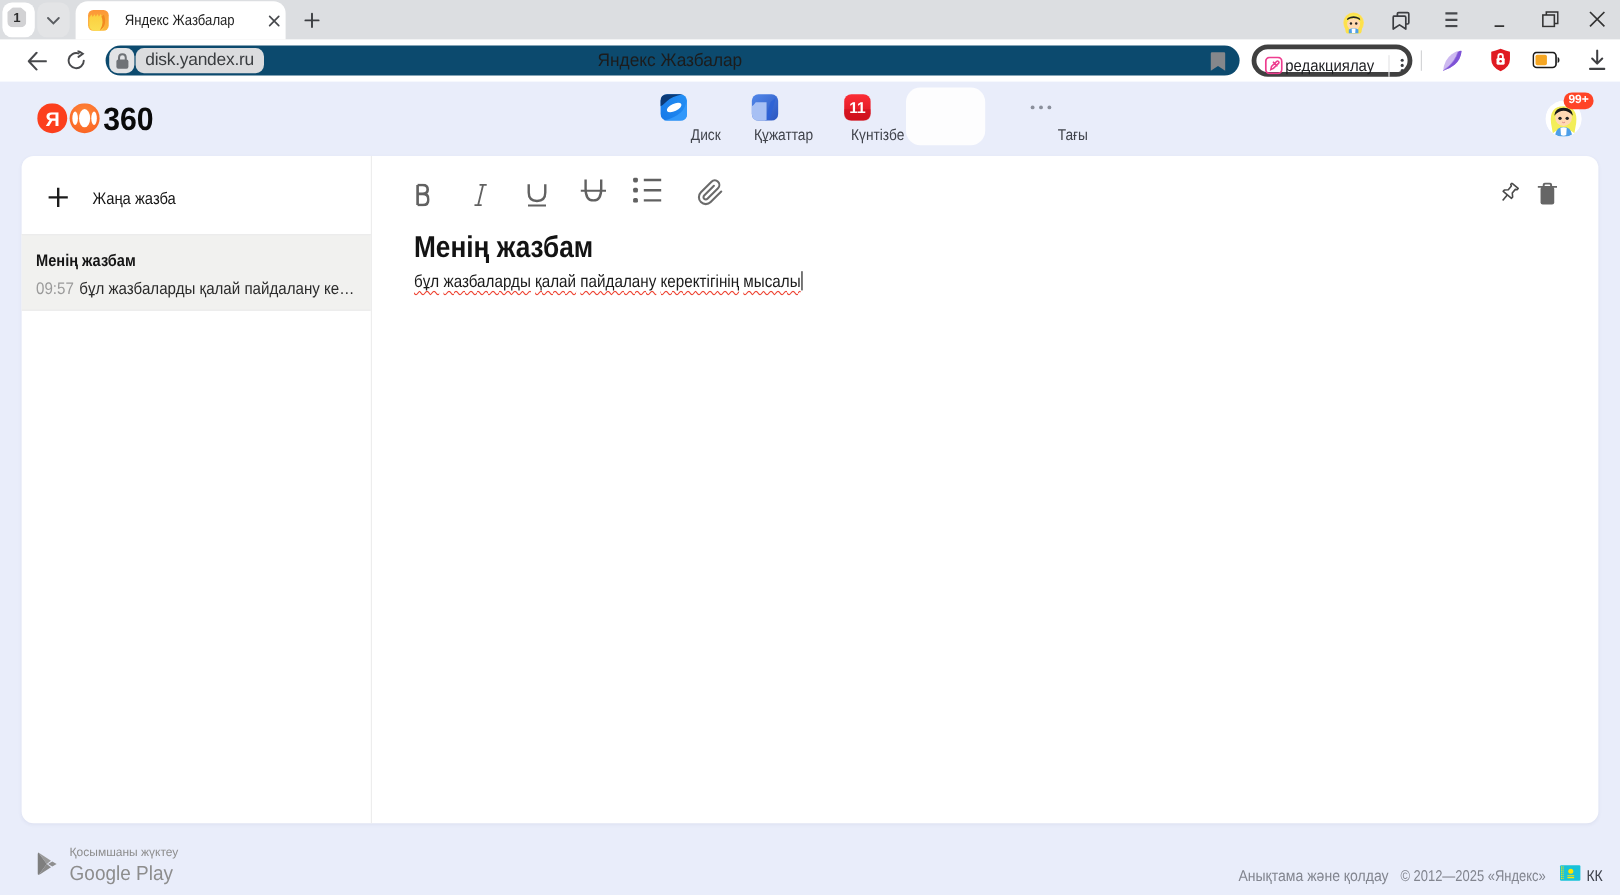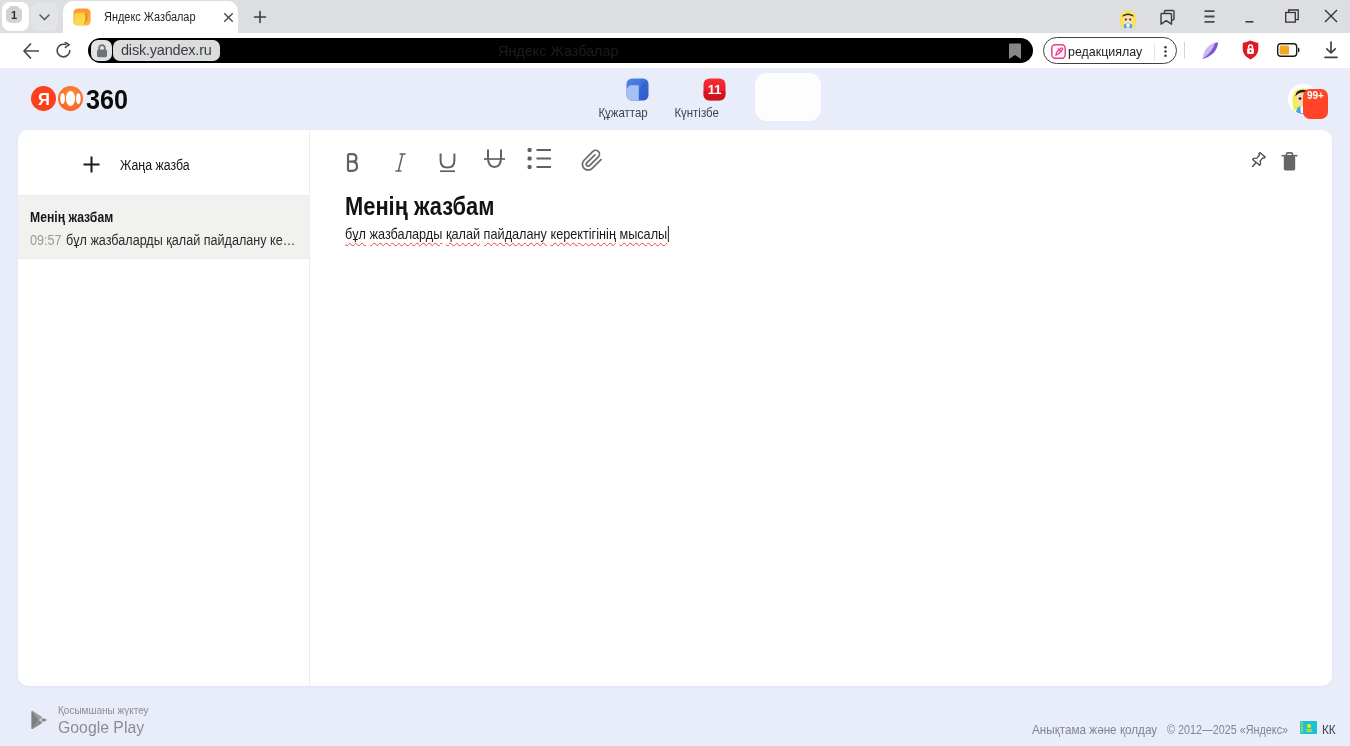--- a/index.html
+++ b/index.html
@@ -9,43 +9,43 @@
   #tabstrip { position:relative; width:1350px; height:33px; background:#dcdee1; }
   #grpbox { position:absolute; left:2px; top:2px; width:27px; height:29px; background:#fff; border-radius:8px; }
   #grpbadge { position:absolute; left:6px; top:6px; width:16px; height:17px; background:#d2d2d4; border-radius:4px 4px 5px 5px; clip-path:polygon(30% 0,70% 0,100% 25%,100% 100%,0 100%,0 25%); display:flex; align-items:center; justify-content:center; font-size:11px; font-weight:bold; color:#2e2e2e; }
   #tabchev { position:absolute; left:31px; top:2px; width:27px; height:29px; background:#e3e4e6; border-radius:8px; }
   #tab { position:absolute; left:63px; top:1px; width:175px; height:32px; background:#fff; border-radius:10px 10px 0 0; }
   #tab .title { position:absolute; left:41px; top:9px; font-size:12.5px; color:#1f1f1f; display:inline-block; transform:scaleX(0.875); transform-origin:0 0; white-space:nowrap; }
   #newtab { position:absolute; left:248px; top:5px; width:24px; height:24px; border-radius:50%; }
 
   
   #addrbar { position:relative; width:1350px; height:35px; background:#ffffff; }
-  #urlpill { position:absolute; left:88px; top:5px; width:945px; height:25px; background:#000000; border-radius:13px; }
+  #urlpill { position:absolute; left:88px; top:5px; width:945px; height:25px; background:#0c4a6e; border-radius:13px; }
   #lockchip { position:absolute; left:3px; top:2px; width:21px; height:21px; background:#e2e3e5; border-radius:7px; }
   #urltextchip { position:absolute; left:25px; top:2px; height:21px; padding:0 8px; background:#dbdcde; border-radius:7px; font-size:14.5px; color:#3a3d40; line-height:21px; letter-spacing:-0.2px; }
   #pagetitle { position:absolute; left:498px; top:9px; font-size:15px; color:#1c1c1c; white-space:nowrap; transform:scaleX(0.96); transform-origin:0 0; }
-  #editpill { position:absolute; left:1043px; top:4px; width:134px; height:27px; background:#fff; border:1px solid #404040; border-radius:14px; }
+  #editpill { position:absolute; left:1043px; top:4px; width:134px; height:27px; background:#fff; border:4px solid #404040; border-radius:14px; }
   #editpill .txt { position:absolute; left:24px; top:6px; font-size:13.5px; color:#202124; display:inline-block; transform:scaleX(0.92); transform-origin:0 0; }
 
   
   #page { position:relative; width:1350px; height:678px; background:#e9edfa; }
   #hdr { position:absolute; left:0; top:0; width:100%; height:62px; }
   #logo { position:absolute; left:31px; top:18px; }
   #nav { position:absolute; left:0; top:0; width:100%; height:62px; }
-  .navitem { position:absolute; top:5px; width:90px; text-align:left; }
+  .navitem { position:absolute; top:5px; width:90px; text-align:right; }
   .navitem .ic { display:block; width:23px; height:23px; margin:5px auto 0; }
   .navitem .lbl { margin-top:6px; line-height:12px; font-size:13px; color:#40434b; transform:scaleX(0.88); }
   #navactive { position:absolute; left:755px; top:5px; width:66px; height:48px; background:#fdfdfe; border-radius:12px; }
   #avatar { position:absolute; left:1288px; top:16px; width:30px; height:30px; border-radius:50%; background:#fff; overflow:hidden; }
-  #badge99 { position:absolute; left:1303px; top:9px; min-width:24px; height:30px; background:#ff4427; border-radius:7px; color:#fff; font-size:10px; font-weight:bold; text-align:center; line-height:14px; padding:0 4px;margin-top:12px; }
+  #badge99 { position:absolute; left:1303px; top:9px; min-width:24px; height:14px; background:#ff4427; border-radius:7px; color:#fff; font-size:10px; font-weight:bold; text-align:center; line-height:14px; padding:0 4px; }
 
   
   #card { position:absolute; left:18px; top:62px; width:1314px; height:556px; background:#fff; border-radius:10px; box-shadow:0 1px 3px rgba(60,70,120,0.06); }
   #sidebar { position:absolute; left:0; top:0; width:291px; height:100%; }
-  #newnote { position:absolute; left:0; top:0; width:100%; height:65px;margin-left:43px; }
+  #newnote { position:absolute; left:0; top:0; width:100%; height:65px; }
   #newnote .plus { position:absolute; left:21px; top:25px; }
   #newnote .t { position:absolute; left:59px; top:27px; font-size:14px; color:#151515; display:inline-block; transform:scaleX(0.88); transform-origin:0 0; white-space:nowrap; }
   .noteitem { position:absolute; left:0; width:291px; height:64px; border-bottom:1px solid #ececec; padding:14px 10px 0 12px; }
   .noteitem.sel { background:#f1f1ef; border-top:1px solid #ececec; }
   .noteitem .nt { font-size:14px; font-weight:bold; color:#151515; line-height:15px; transform:scaleX(0.87); transform-origin:0 0; white-space:nowrap; }
   .noteitem .row { margin-top:7px; font-size:14px; color:#2b2b2b; white-space:nowrap; transform:scaleX(0.9); transform-origin:0 0; }
   .noteitem .tm { color:#9b9b9b; margin-right:5px; }
   #vdiv { position:absolute; left:291px; top:0; width:1px; height:100%; background:#ededed; }
 
   #editor { position:absolute; left:292px; top:0; right:0; height:100%; }
@@ -199,20 +199,35 @@
           </defs>
         <circle cx="39.5" cy="12.5" r="12.5" fill="url(#o360)"></circle>
         <ellipse cx="39.5" cy="12.5" rx="4.6" ry="7.6" fill="#fff"></ellipse>
         <ellipse cx="31.6" cy="12.5" rx="2.3" ry="5.6" fill="#fff"></ellipse>
         <ellipse cx="47.4" cy="12.5" rx="2.3" ry="5.6" fill="#fff"></ellipse>
         <text x="55" y="22.5" font-size="27" font-weight="bold" fill="#0a0a0a" font-family="Liberation Sans" textLength="42" lengthAdjust="spacingAndGlyphs">360</text>
       </svg>
     </div>
     <div id="navactive"></div>
     <div id="nav">
+      <div class="navitem" style="left:516px">
+        <svg class="ic" viewBox="0 0 23 23">
+          <defs>
+              <linearGradient id="diskbg" x1="0" y1="1" x2="1" y2="0">
+                <stop offset="0" stop-color="#1579e8"></stop>
+                <stop offset="1" stop-color="#2590f5"></stop>
+              </linearGradient>
+            </defs>
+          <rect x="0.5" y="0.5" width="22" height="22" rx="5.5" fill="url(#diskbg)"></rect>
+          <path d="M0.5 10.5 L0.5 6 Q0.5 0.5 6 0.5 L19 0.5 Q10 2 5.5 6.5 Q2.5 9.5 0.5 10.5Z" fill="#0b3b78"></path>
+          <path d="M22.5 4.5 L22.5 17 Q22.5 22.5 17 22.5 L3 22.5 Q12 20.5 17.5 15.5 Q21.2 12 22.5 4.5Z" fill="#3198fa"></path>
+          <ellipse cx="11.8" cy="11.6" rx="6.6" ry="3.1" transform="rotate(-26 11.8 11.6)" fill="#fff"></ellipse>
+        </svg>
+        <div class="lbl">Диск</div>
+      </div>
       <div class="navitem" style="left:592.5px">
         <svg class="ic" viewBox="0 0 23 23">
           <defs>
               <linearGradient id="docbg" x1="0" y1="0" x2="1" y2="1">
                 <stop offset="0" stop-color="#5288ea"></stop>
                 <stop offset="1" stop-color="#2a55c0"></stop>
               </linearGradient>
             </defs>
           <rect x="0.5" y="0.5" width="22" height="22" rx="5.5" fill="url(#docbg)"></rect>
           <path d="M20.5 3.5 L16 20 Q14.5 22.6 11.5 22.5 L16.2 7Z" fill="#2d62d6" opacity="0.85"></path>
@@ -227,20 +242,28 @@
                 <stop offset="0" stop-color="#fb2d36"></stop>
                 <stop offset="1" stop-color="#d8121f"></stop>
               </linearGradient>
             </defs>
           <rect x="0.5" y="0.5" width="22" height="22" rx="6" fill="url(#calbg)"></rect>
           <path d="M0.5 13 H22.5 V16.5 Q22.5 22.5 16.5 22.5 H6.5 Q0.5 22.5 0.5 16.5Z" fill="#c80f1c" opacity="0.55"></path>
           <text x="11.5" y="16.4" text-anchor="middle" font-size="13" font-weight="bold" fill="#fff" font-family="Liberation Sans">11</text>
         </svg>
         <div class="lbl">Күнтізбе</div>
       </div>
+      <div class="navitem" style="left:822px">
+        <svg class="ic" viewBox="0 0 23 23">
+          <circle cx="4.5" cy="11.5" r="1.6" fill="#8a8f9b"></circle>
+            <circle cx="11.5" cy="11.5" r="1.6" fill="#8a8f9b"></circle>
+            <circle cx="18.5" cy="11.5" r="1.6" fill="#8a8f9b"></circle>
+        </svg>
+        <div class="lbl">Тағы</div>
+      </div>
     </div>
     <div id="avatar">
       <svg width="30" height="30" viewBox="0 0 30 30">
         <circle cx="15" cy="15" r="15" fill="#fff"></circle>
         <path d="M4.5 18.5 Q3 4.5 15 4.5 Q27 4.5 25.5 18.5 L24 27 Q19.5 23.5 15 23.5 Q10.5 23.5 6 27Z" fill="#f3ee58"></path>
         <circle cx="15" cy="14" r="7" fill="#ffd9b3"></circle>
         <path d="M7.2 12.4 Q7.8 5.8 15 5.8 Q22.2 5.8 22.8 12.4 Q19 8.2 15 8.2 Q11 8.2 7.2 12.4Z" fill="#1a1a1a"></path>
         <circle cx="12" cy="14.6" r="1.4" fill="#222"></circle>
           <circle cx="18" cy="14.6" r="1.4" fill="#222"></circle>
         <path d="M13.8 17.8 Q15 18.7 16.2 17.8" fill="none" stroke="#d88" stroke-width="0.8"></path>

